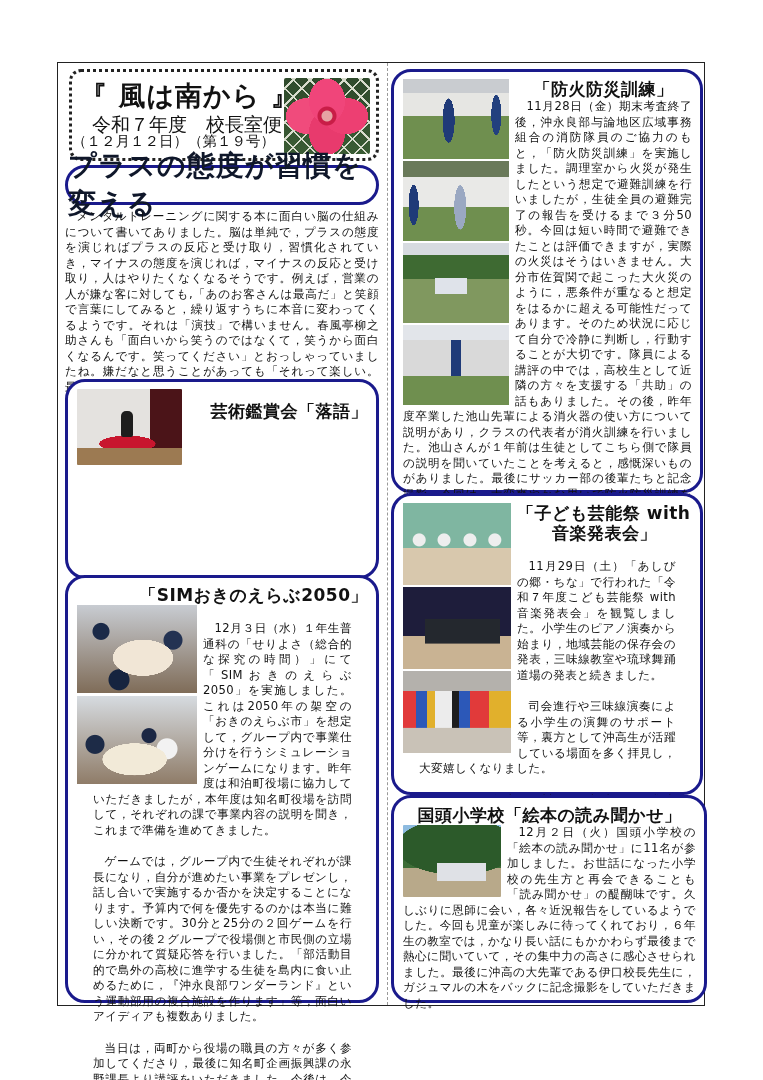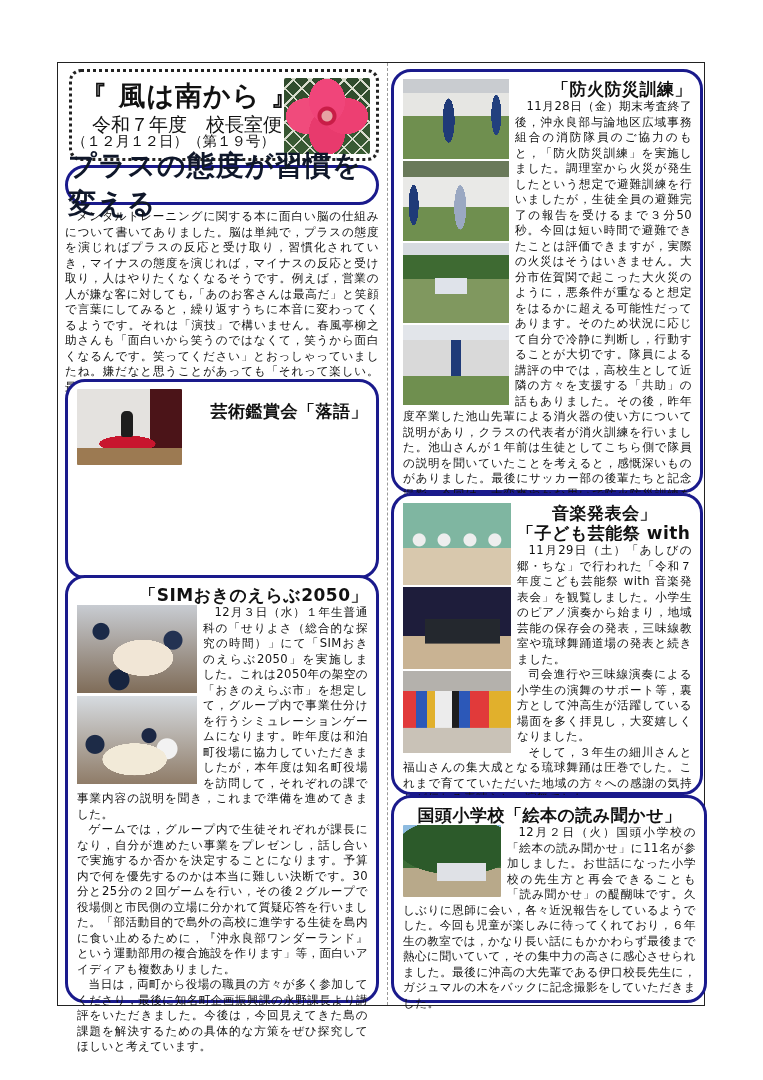--- a/index.html
+++ b/index.html
@@ -32,21 +32,21 @@
   }
 
   .pill { position:absolute; left:4px; top:102px; width:314px; height:40px;
           border:3px solid #1a1a8c; border-radius:22px; box-sizing:border-box; background:#fff;
           display:flex; align-items:center; justify-content:center; }
   .pill span { font-size:28px; font-weight:bold; letter-spacing:1px; color:#0f172a; }
 
   .body-text { font-size:11.6px; line-height:15.5px; letter-spacing:0.4px; text-align:justify; }
   .intro { position:absolute; left:4px; top:146px; width:314px; }
   .indent { text-indent:1em; }
-  p { margin:0; }
+  p { margin:16px; }
 
   .box { position:absolute; border:3.5px solid #1a1a8c; border-radius:20px; box-sizing:border-box;
          background:#fff; padding:7px 8px 6px 9px; }
   .box-title { font-size:16.5px; font-weight:bold; letter-spacing:0.5px; white-space:nowrap; line-height:20px; }
   .photo { float:left; margin:0 6px 2px 0; border-radius:1px; }
   .photo-r { float:left; margin:0 6px 2px 0; }
 
   
   .box-rakugo { left:4px; top:316px; width:314px; height:200px; }
   .ph-rakugo { width:105px; height:76px;
@@ -153,32 +153,32 @@
   </div>
 
   <div class="col col-right">
     <div class="box box-fire">
       <div class="photo-r" style="display:flex;flex-direction:column;gap:2px;">
         <div class="ph-fire fire1"></div>
         <div class="ph-fire fire2"></div>
         <div class="ph-fire fire3"></div>
         <div class="ph-fire fire4"></div>
       </div>
-      <div class="box-title" style="text-align:right;font-size:17px;">「防火防災訓練」</div>
+      <div class="box-title" style="text-align:center;font-size:17px;">「防火防災訓練」</div>
       <div class="body-text indent">11月28日（金）期末考査終了後，沖永良部与論地区広域事務組合の消防隊員のご協力のもと，「防火防災訓練」を実施しました。調理室から火災が発生したという想定で避難訓練を行いましたが，生徒全員の避難完了の報告を受けるまで３分50秒。今回は短い時間で避難できたことは評価できますが，実際の火災はそうはいきません。大分市佐賀関で起こった大火災のように，悪条件が重なると想定をはるかに超える可能性だってあります。そのため状況に応じて自分で冷静に判断し，行動することが大切です。隊員による講評の中では，高校生として近隣の方々を支援する「共助」の話もありました。その後，昨年度卒業した池山先輩による消火器の使い方について説明があり，クラスの代表者が消火訓練を行いました。池山さんが１年前は生徒としてこちら側で隊員の説明を聞いていたことを考えると，感慨深いものがありました。最後にサッカー部の後輩たちと記念撮影。今回は，大変爽やかな思いで防火防災訓練を終えることができました。</div>
     </div>
 
     <div class="box box-arts">
       <div class="photo-r" style="display:flex;flex-direction:column;gap:2px;">
         <div class="ph-arts arts1"></div>
         <div class="ph-arts arts2"></div>
         <div class="ph-arts arts3"></div>
       </div>
+      <div class="box-title" style="font-size:17px;">「子ども芸能祭 with</div>
       <div class="box-title" style="font-size:17px;text-align:center;">音楽発表会」</div>
-      <div class="box-title" style="font-size:17px;">「子ども芸能祭 with</div>
       <p class="body-text indent">11月29日（土）「あしびの郷・ちな」で行われた「令和７年度こども芸能祭 with 音楽発表会」を観覧しました。小学生のピアノ演奏から始まり，地域芸能の保存会の発表，三味線教室や琉球舞踊道場の発表と続きました。</p>
       <p class="body-text indent">司会進行や三味線演奏による小学生の演舞のサポート等，裏方として沖高生が活躍している場面を多く拝見し，大変嬉しくなりました。</p>
       <p class="body-text indent">そして，３年生の細川さんと福山さんの集大成となる琉球舞踊は圧巻でした。これまで育てていただいた地域の方々への感謝の気持ちが伝わる素晴らしい演舞でした。</p>
     </div>
 
     <div class="box box-kuni">
       <div class="box-title" style="text-align:center;font-size:17px;">国頭小学校「絵本の読み聞かせ」</div>
       <div class="photo ph-kuni"></div>
       <div class="body-text indent">12月２日（火）国頭小学校の「絵本の読み聞かせ」に11名が参加しました。お世話になった小学校の先生方と再会できることも「読み聞かせ」の醍醐味です。久しぶりに恩師に会い，各々近況報告をしているようでした。今回も児童が楽しみに待ってくれており，６年生の教室では，かなり長い話にもかかわらず最後まで熱心に聞いていて，その集中力の高さに感心させられました。最後に沖高の大先輩である伊口校長先生に，ガジュマルの木をバックに記念撮影をしていただきました。</div>
     </div>

